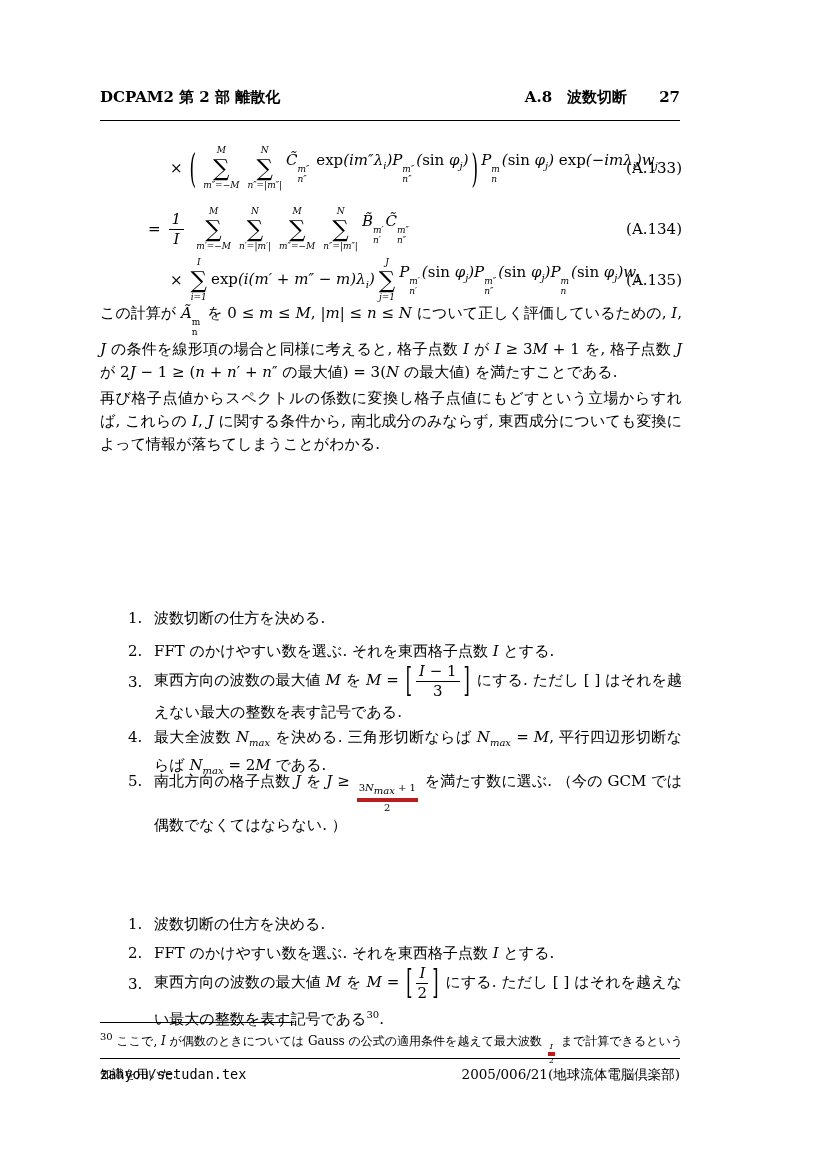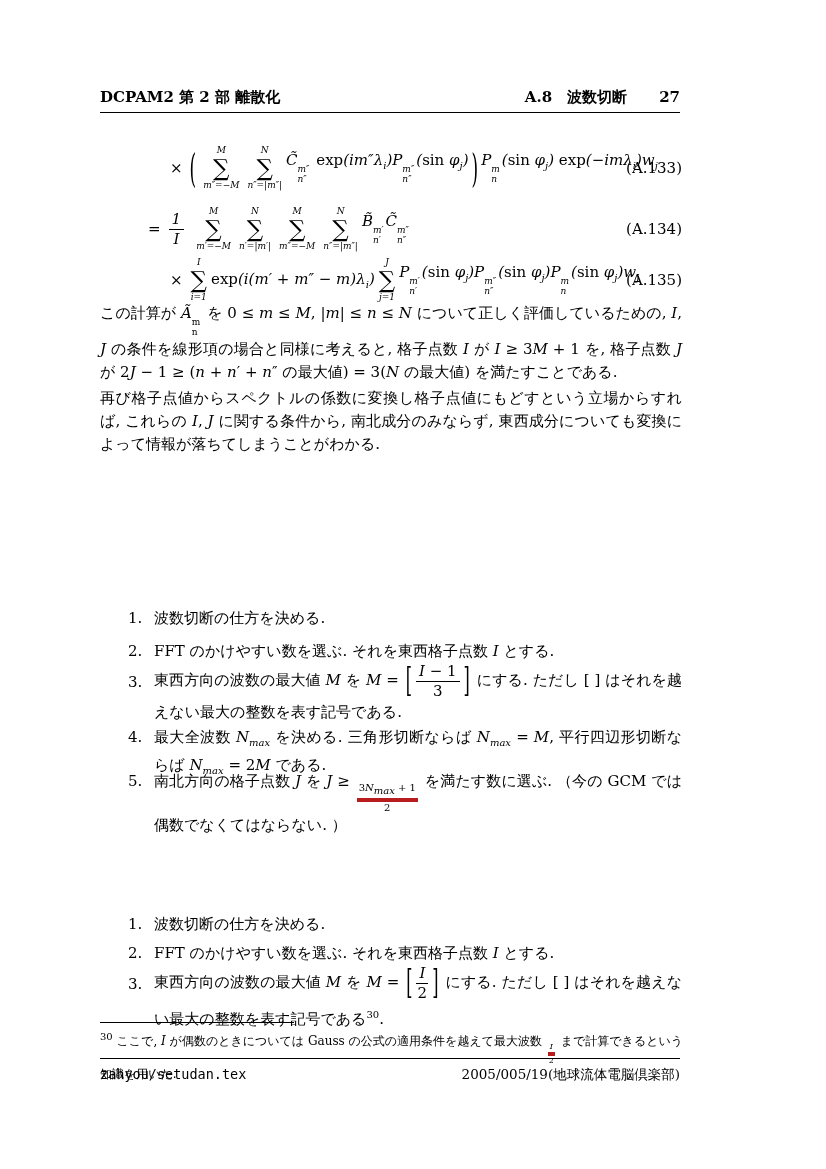--- a/index.html
+++ b/index.html
@@ -1,21 +1,21 @@
 <!DOCTYPE html>
 <html><head>
 <meta charset="utf-8">
 <style>
   html,body{margin:0;padding:0;background:#ffffff;}
   .page{position:relative;width:826px;height:1169px;background:#ffffff;color:#000;
         font-family:"DejaVu Serif","Liberation Serif",serif;overflow:hidden;}
   
   .hdr{position:absolute;left:100px;top:88px;width:580px;display:flex;
        justify-content:space-between;align-items:baseline;font-weight:bold;font-size:15px;
-       border-bottom:1.5px solid #000;padding-bottom:5px;}
+       border-bottom:1.5px solid #000;padding-bottom:13px;}
   .hdr .right{display:flex;align-items:baseline;}
   .hdr .pgnum{margin-left:32px;}
   
   .eqrow{position:absolute;left:100px;width:582px;display:flex;align-items:center;
          font-size:15px;font-style:italic;white-space:nowrap;}
   .eqnum{position:absolute;right:0;font-style:normal;}
   .eqlead{font-style:normal;margin-right:4px;}
   .rm{font-style:normal;}
   .sum{display:inline-flex;flex-direction:column;align-items:center;margin:0 4px;}
   .sum .lim{font-size:9px;line-height:1.25;white-space:nowrap;}
@@ -208,16 +208,16 @@
 
   <div class="fnrule"></div>
   <div class="footnote"><sup>30</sup> ここで, <i>I</i> が偶数のときについては Gauss の公式の適用条件を越えて最大波数 <span class="sfrac">
         <span class="fn"><i>I</i></span>
         <span class="fd">2</span>
       </span> まで計算できるという知識を用いた.</div>
 
   <div class="ftrule"></div>
   <div class="footer">
     <span class="mono">zahyou/setudan.tex</span>
-    <span>2005/005/19(地球流体電脳倶楽部)</span>
+    <span>2005/006/21(地球流体電脳倶楽部)</span>
   </div>
 
 </div>
 
 </body></html>

